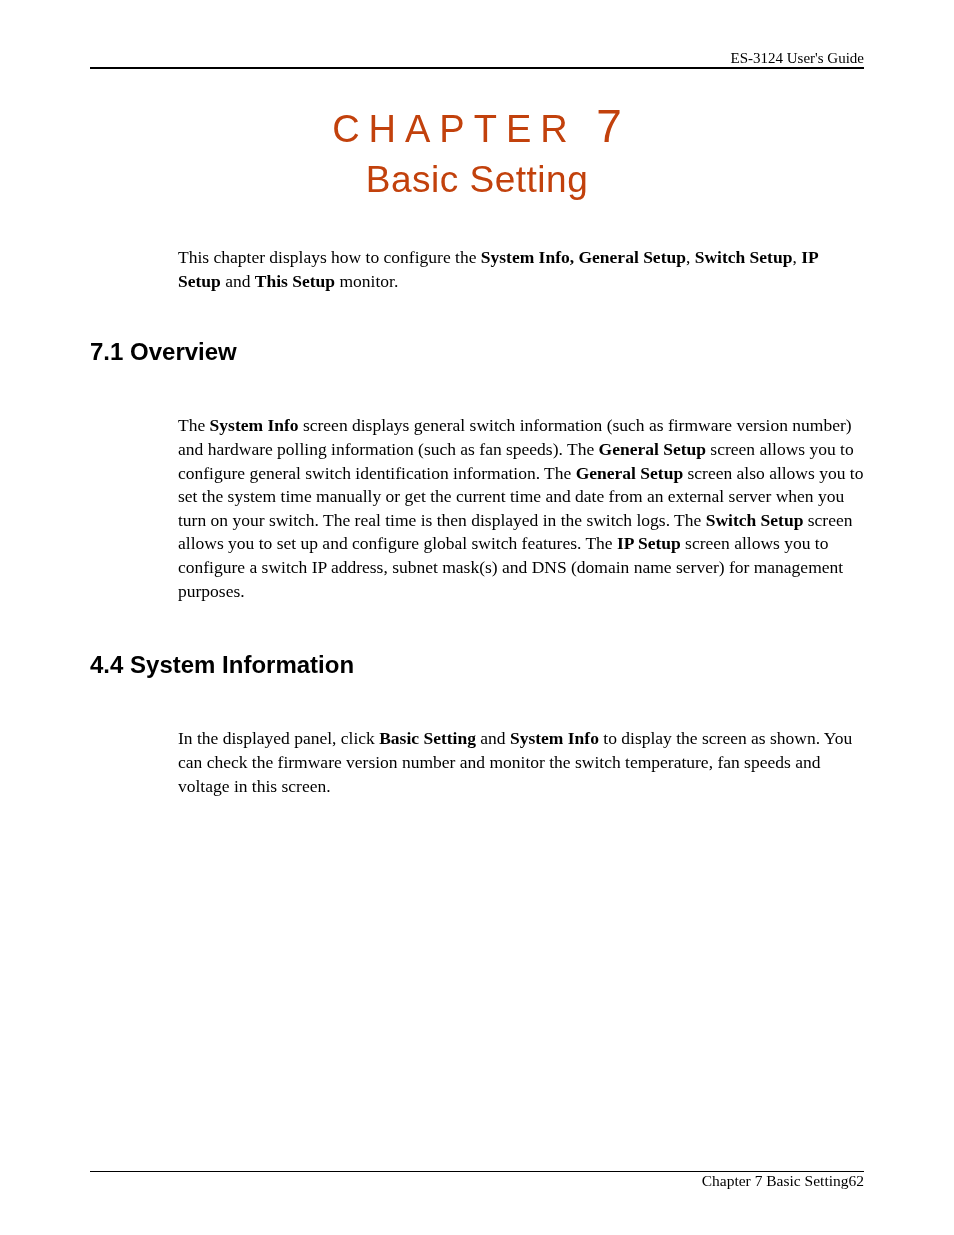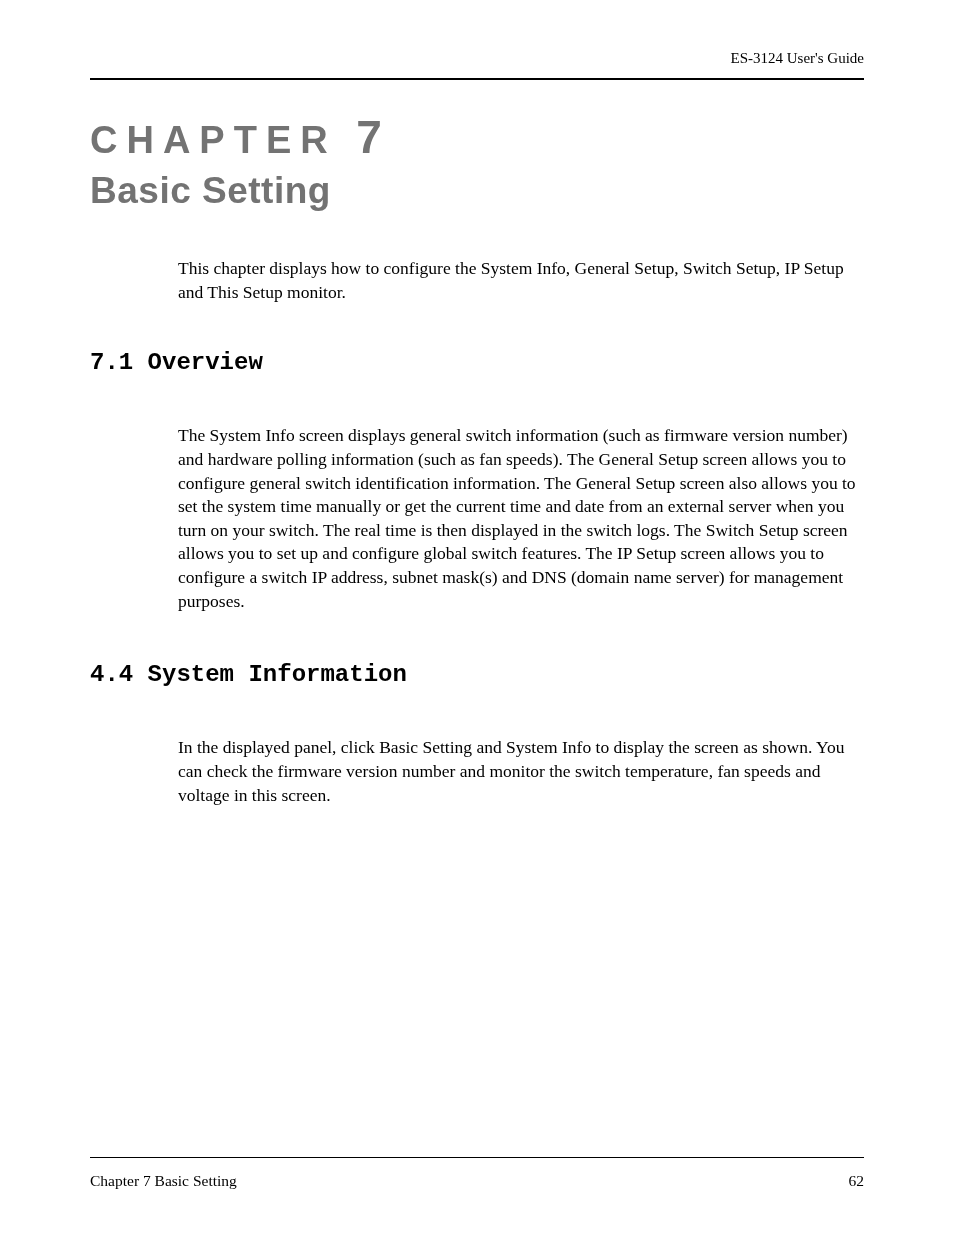--- a/index.html
+++ b/index.html
@@ -8,71 +8,71 @@
       background: #fff;
       color: #000;
       width: 954px;
       height: 1235px;
       position: relative;
       padding: 50px 90px 45px 90px;
     }
     .header {
       text-align: right;
       font-size: 15px;
-      padding-bottom: 11px;
+      padding-bottom: 0;
       border-bottom: 2.5px solid #000;
       margin-bottom: 30px;
     }
     .chapter-heading {
-      text-align: left;
-      color: #737373;
+      text-align: center;
+      color: #c2410c;
       font-family: Arial, Helvetica, sans-serif;
-      font-weight: bold;
+      font-weight: normal;
       margin-bottom: 45px;
     }
     .chapter-number {
       font-size: 38px;
       letter-spacing: 9px;
       margin-bottom: 6px;
     }
     .chapter-number .seven { font-size: 46px; letter-spacing: 0; }
     .chapter-title {
       font-size: 37px;
       letter-spacing: 0.5px;
     }
     .intro-para {
       font-size: 17.5px;
       line-height: 1.35;
       margin-left: 88px;
       margin-bottom: 45px;
     }
     .section-heading {
-      font-family: Liberation Mono, monospace;
+      font-family: Liberation Sans, sans-serif;
       font-weight: bold;
       font-size: 24px;
       margin-bottom: 28px;
     }
     .body-para {
       font-size: 17.5px;
       line-height: 1.35;
       margin-left: 88px;
       margin-bottom: 48px;
       margin-top: 48px;
     }
-    .b { font-weight: normal; }
+    .b { font-weight: bold; }
     .footer {
       position: absolute;
       left: 90px;
       right: 90px;
       bottom: 45px;
       border-top: 1.5px solid #000;
-      padding-top: 14px;
+      padding-top: 0;
       font-size: 15.5px;
       display: flex;
-      justify-content: space-between;
+      justify-content: flex-end;
     }
   </style>
 </head>
 <body>
 
 <div class="header">
   <span>ES-3124 User's Guide</span>
 </div>
 
 <div class="chapter-heading">

